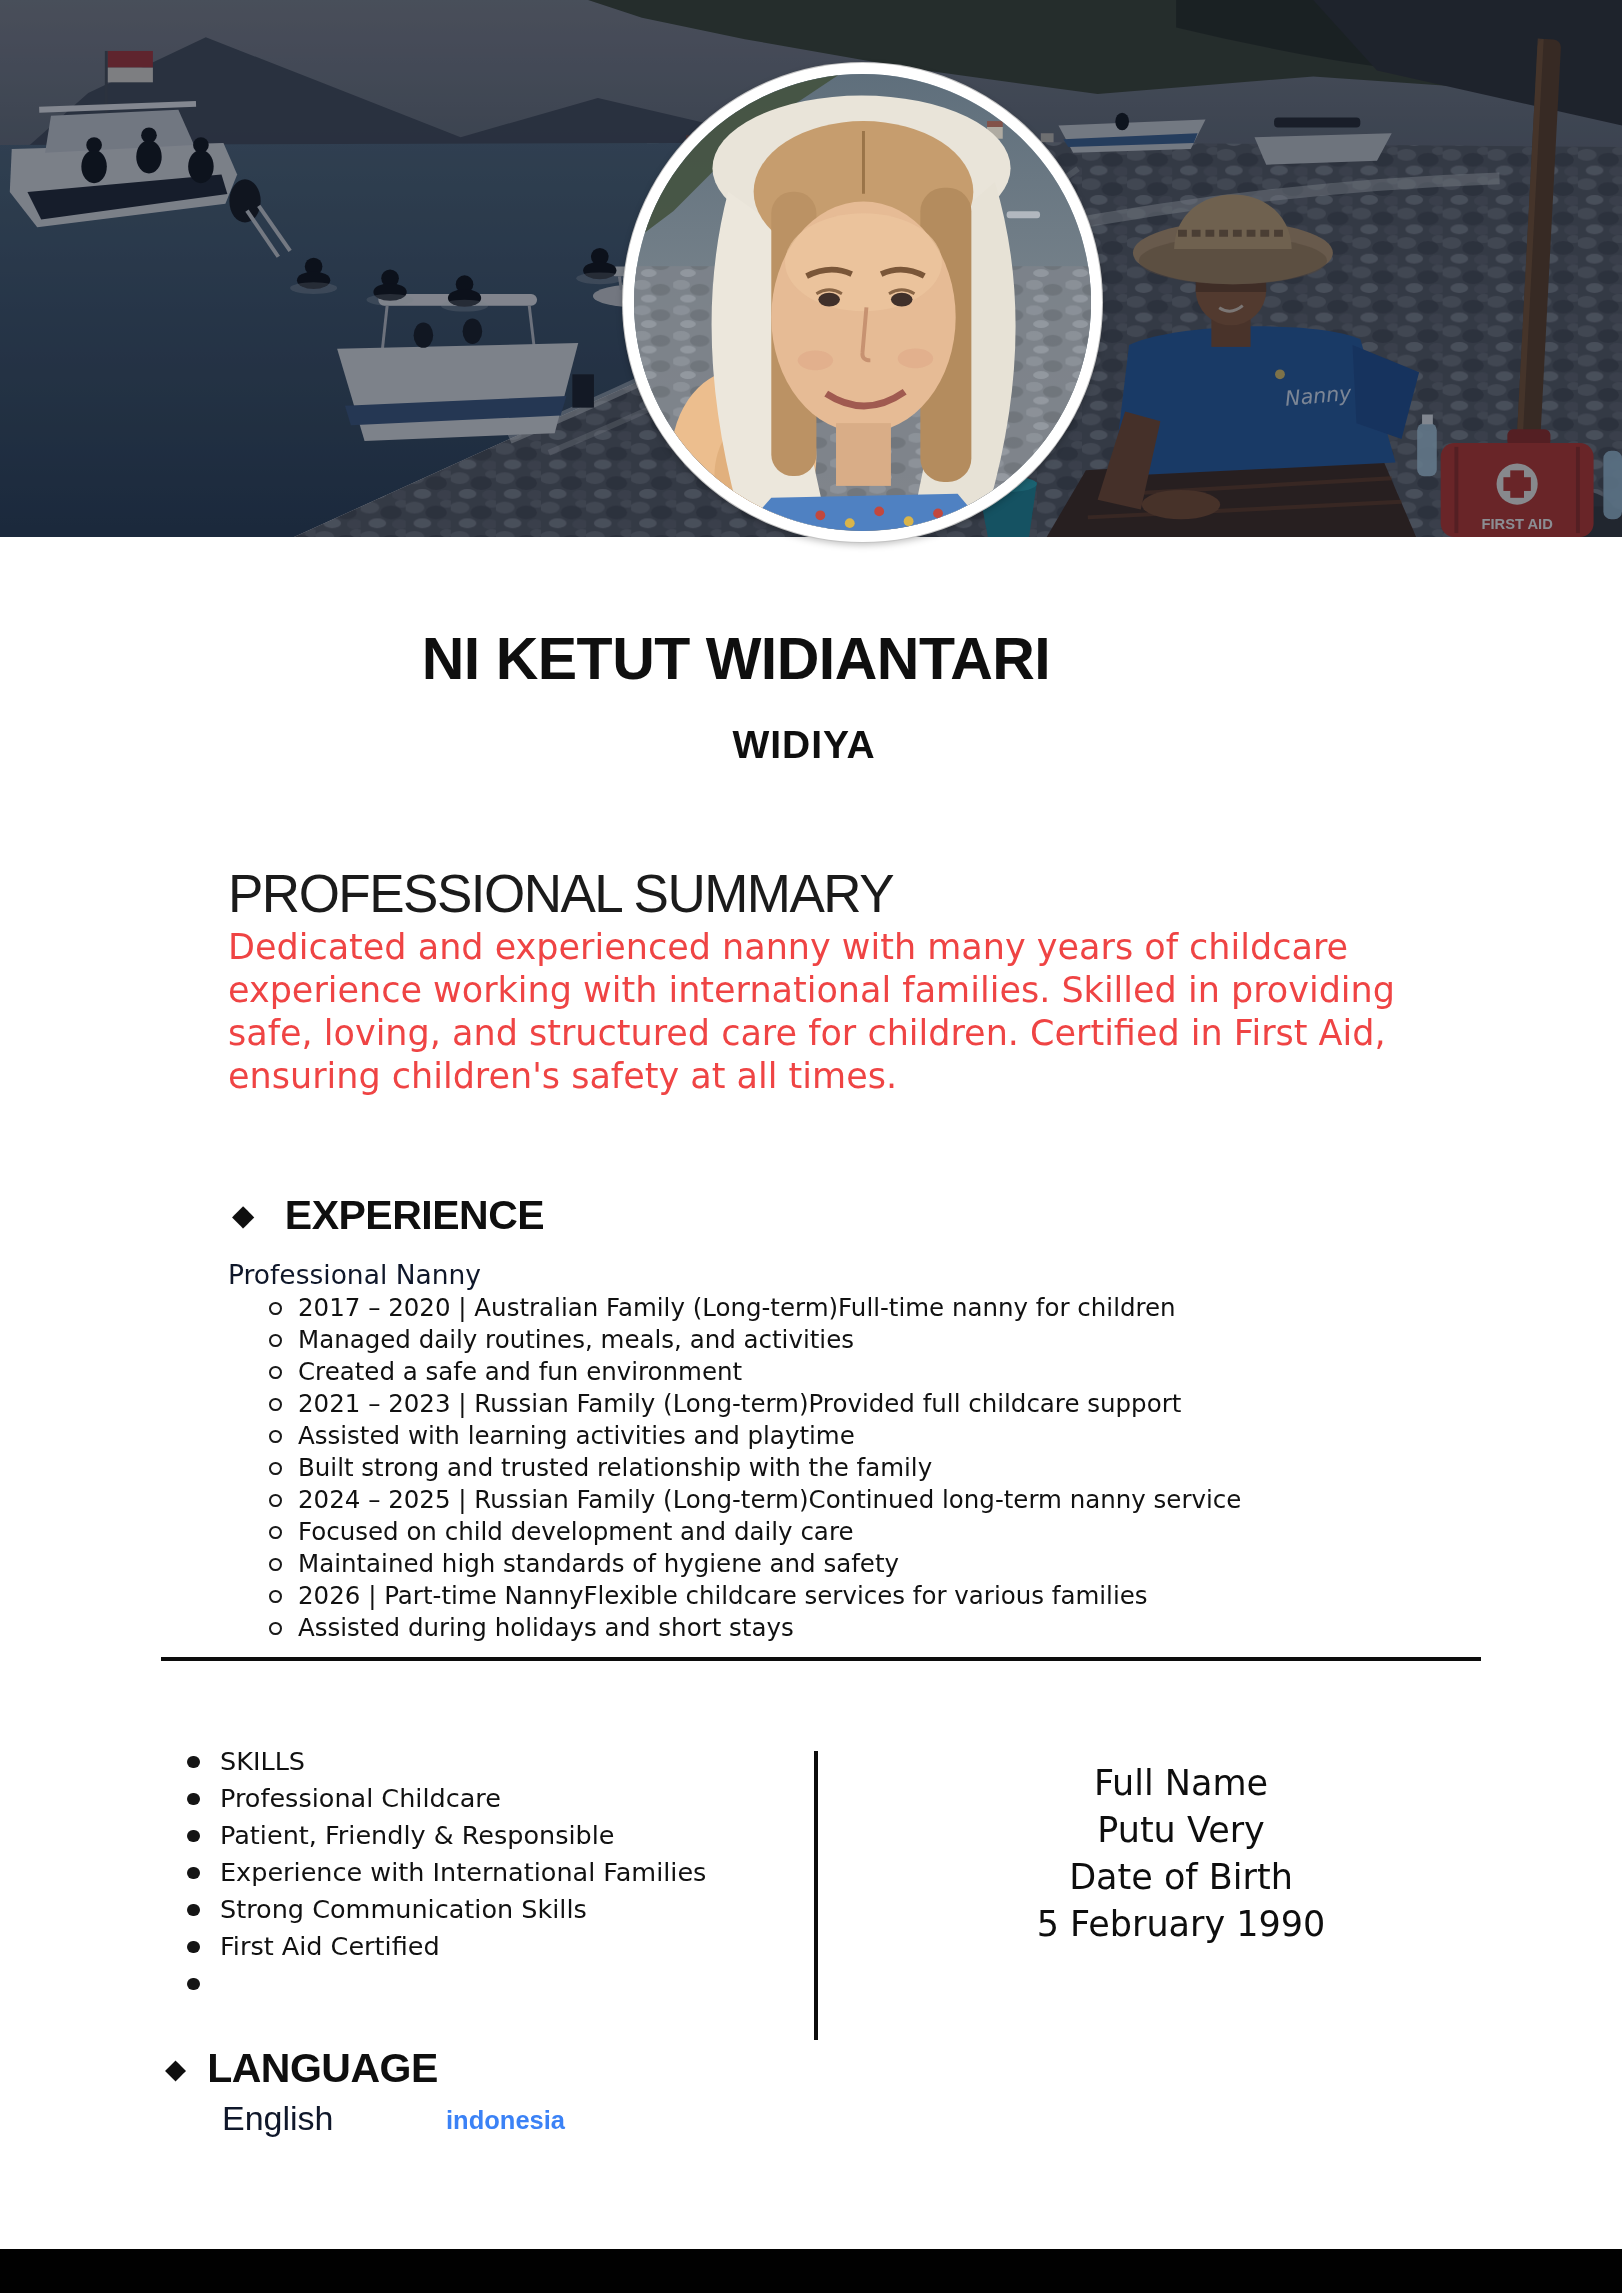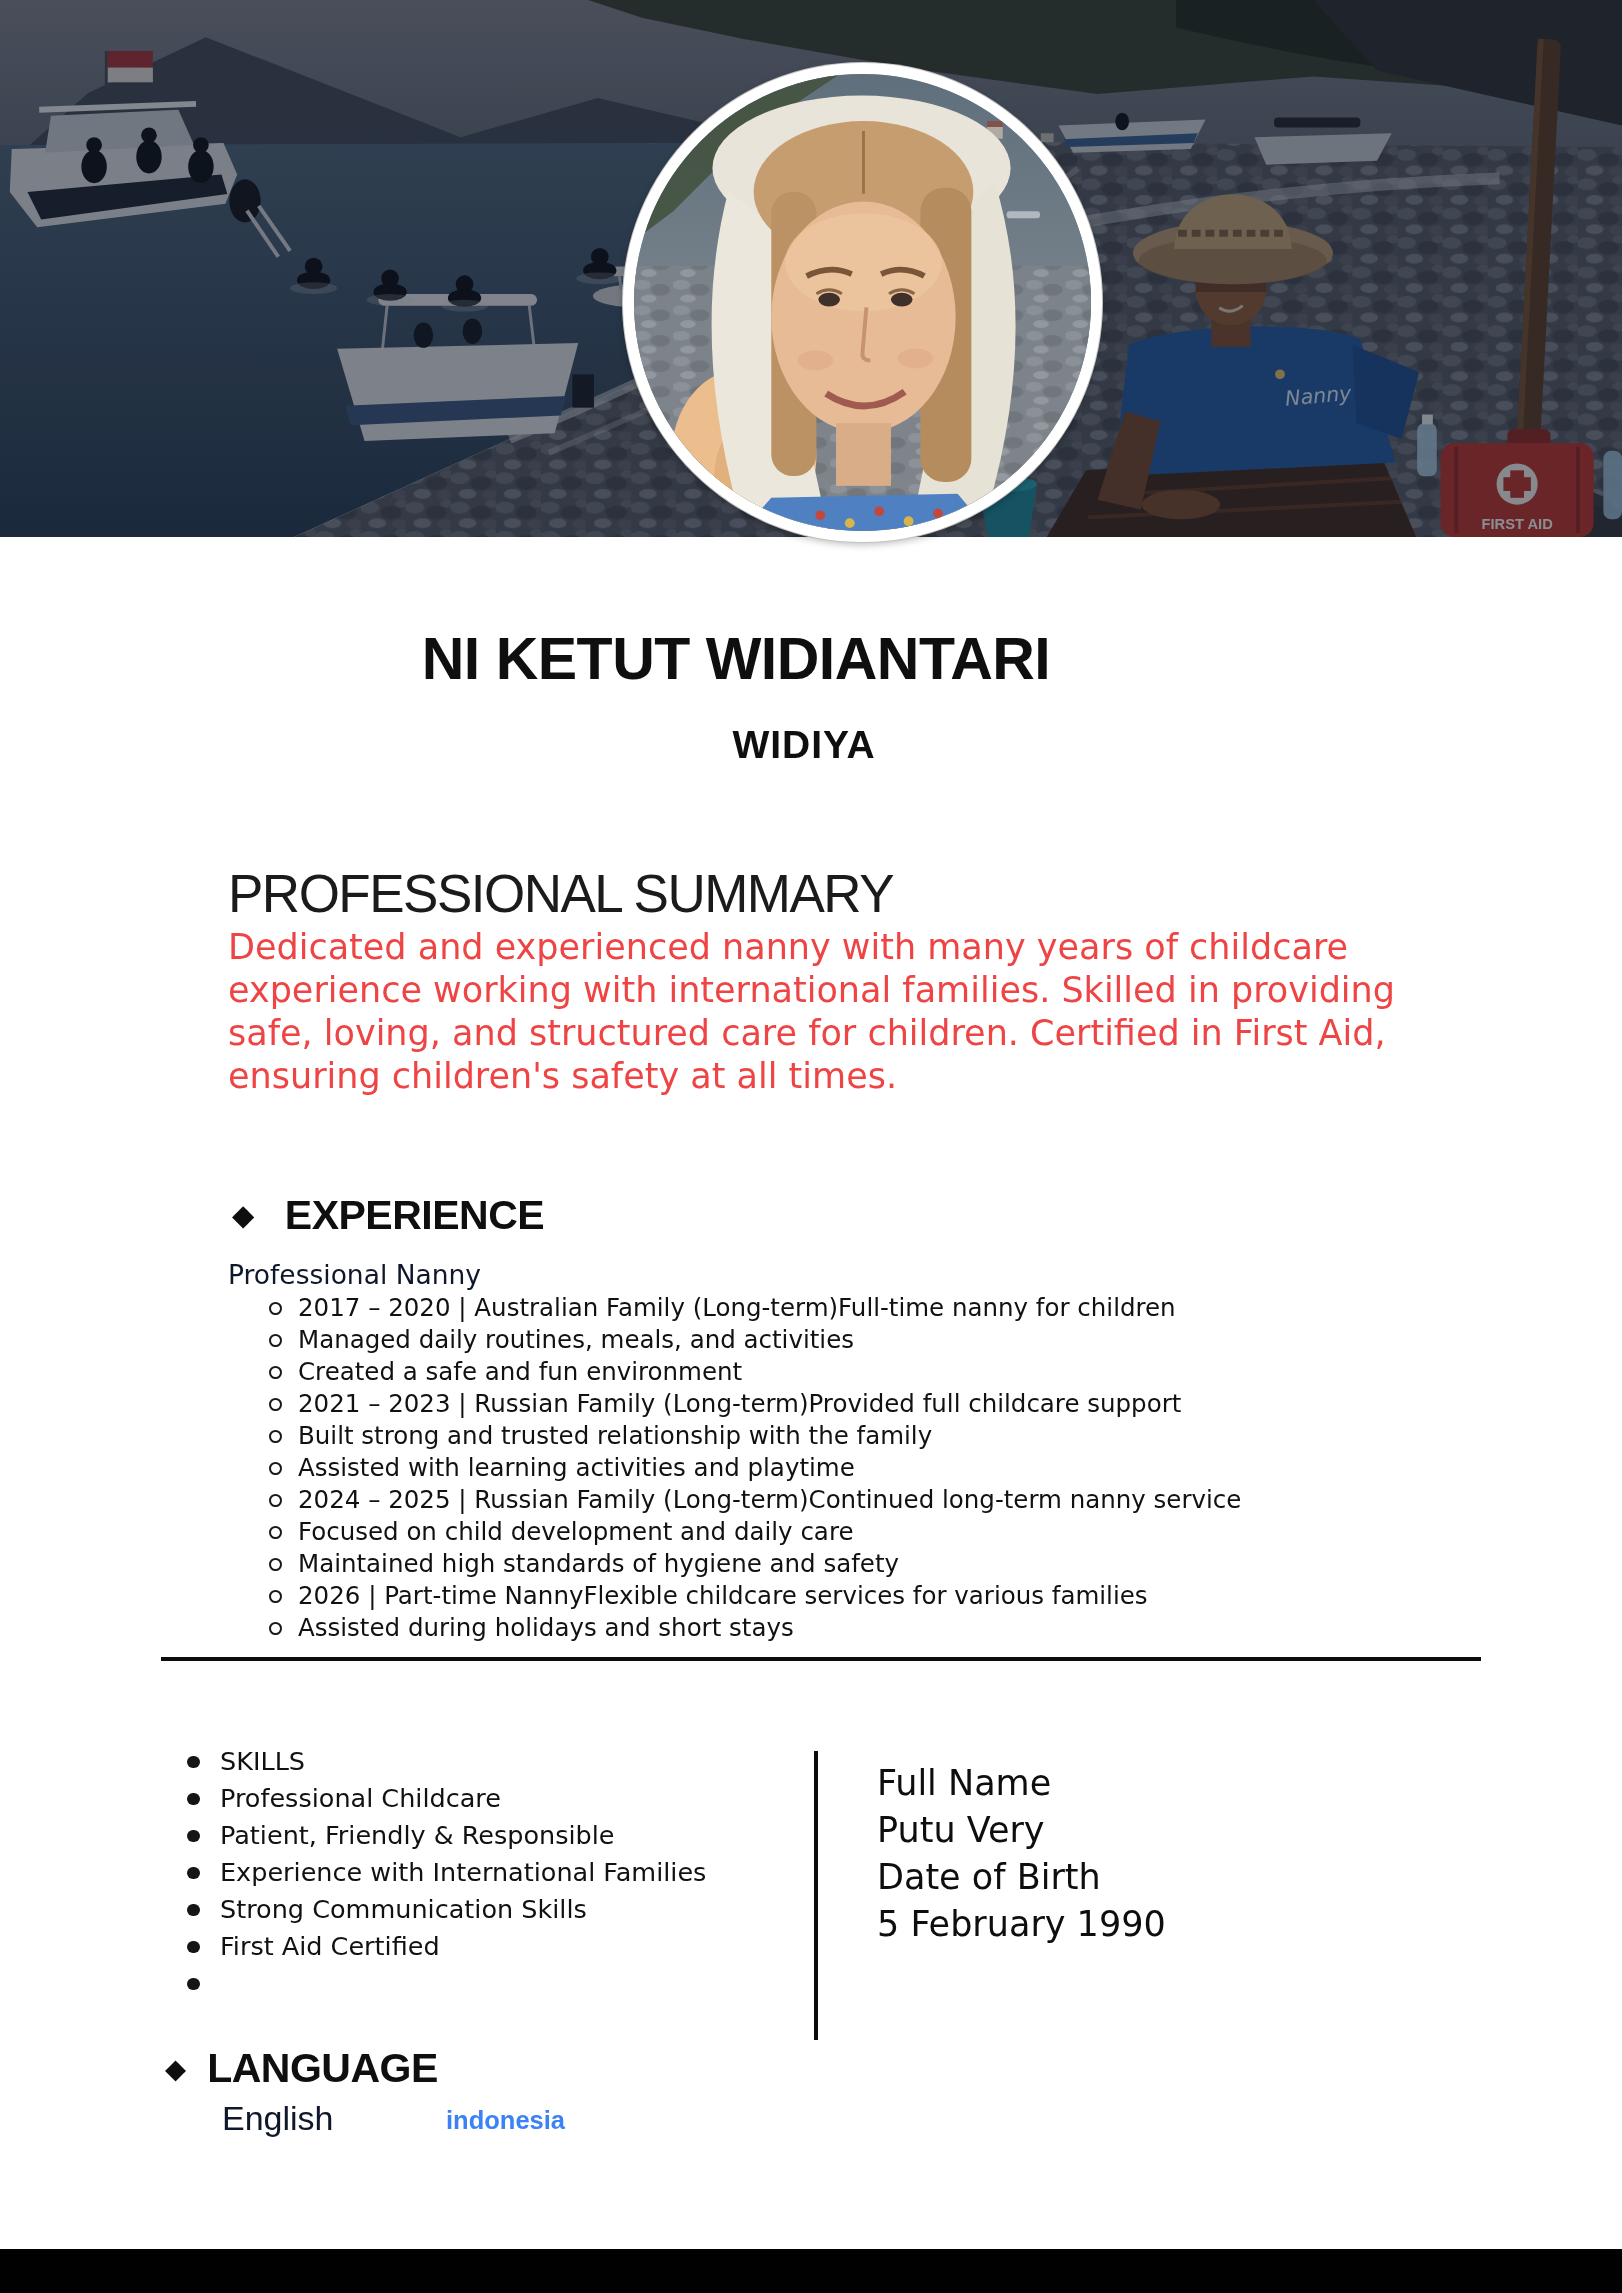--- a/index.html
+++ b/index.html
@@ -46,21 +46,21 @@
   .hr-line { position:absolute; top:1657px; left:161px; width:1320px; height:3.9px; background:#0c0c0c; }
 
   .skills-list { position:absolute; top:1743px; left:220px; margin:0; padding:0; list-style:none;
           font-size:25.5px; color:#111; }
   .skills-list li { position:relative; line-height:37px; min-height:37px; }
   .skills-list li::before { content:""; position:absolute; left:-33px; top:12.7px; width:12.7px; height:12.7px;
           background:#151515; border-radius:50%; }
 
   .v-divider { position:absolute; left:814px; top:1751px; width:3.9px; height:289px; background:#0c0c0c; }
 
-  .details { position:absolute; left:877px; top:1760px; width:608px; text-align:left;
+  .details { position:absolute; left:877px; top:1760px; width:608px; text-align:center;
           font-size:35px; line-height:47px; color:#0e0e0e; }
 
   .lang-english { position:absolute; left:222px; top:2099px; font-size:34px; font-weight:normal; color:#0f172a; }
   .lang-indonesia { position:absolute; left:446px; top:2106px; font-size:25.5px; font-weight:bold; color:#3b82f6; }
 
   .footer-bar { position:absolute; top:2249px; left:0; width:1622px; height:44px; background:#010101; }
 </style>
 </head>
 <body>
 
@@ -321,22 +321,22 @@
   <div class="section-heading exp-heading">
     <span class="diamond">◆</span>
     <span>EXPERIENCE</span>
   </div>
   <div class="exp-role script">Professional Nanny</div>
   <ul class="exp-list script">
     <li>2017 – 2020 | Australian Family (Long-term)Full-time nanny for children</li>
     <li>Managed daily routines, meals, and activities</li>
     <li>Created a safe and fun environment</li>
     <li>2021 – 2023 | Russian Family (Long-term)Provided full childcare support</li>
+    <li>Assisted with learning activities and playtime</li>
     <li>Built strong and trusted relationship with the family</li>
-    <li>Assisted with learning activities and playtime</li>
     <li>2024 – 2025 | Russian Family (Long-term)Continued long-term nanny service</li>
     <li>Focused on child development and daily care</li>
     <li>Maintained high standards of hygiene and safety</li>
     <li>2026 | Part-time NannyFlexible childcare services for various families</li>
     <li>Assisted during holidays and short stays</li>
   </ul>
 
   <div class="hr-line"></div>
 
   <ul class="skills-list script">

